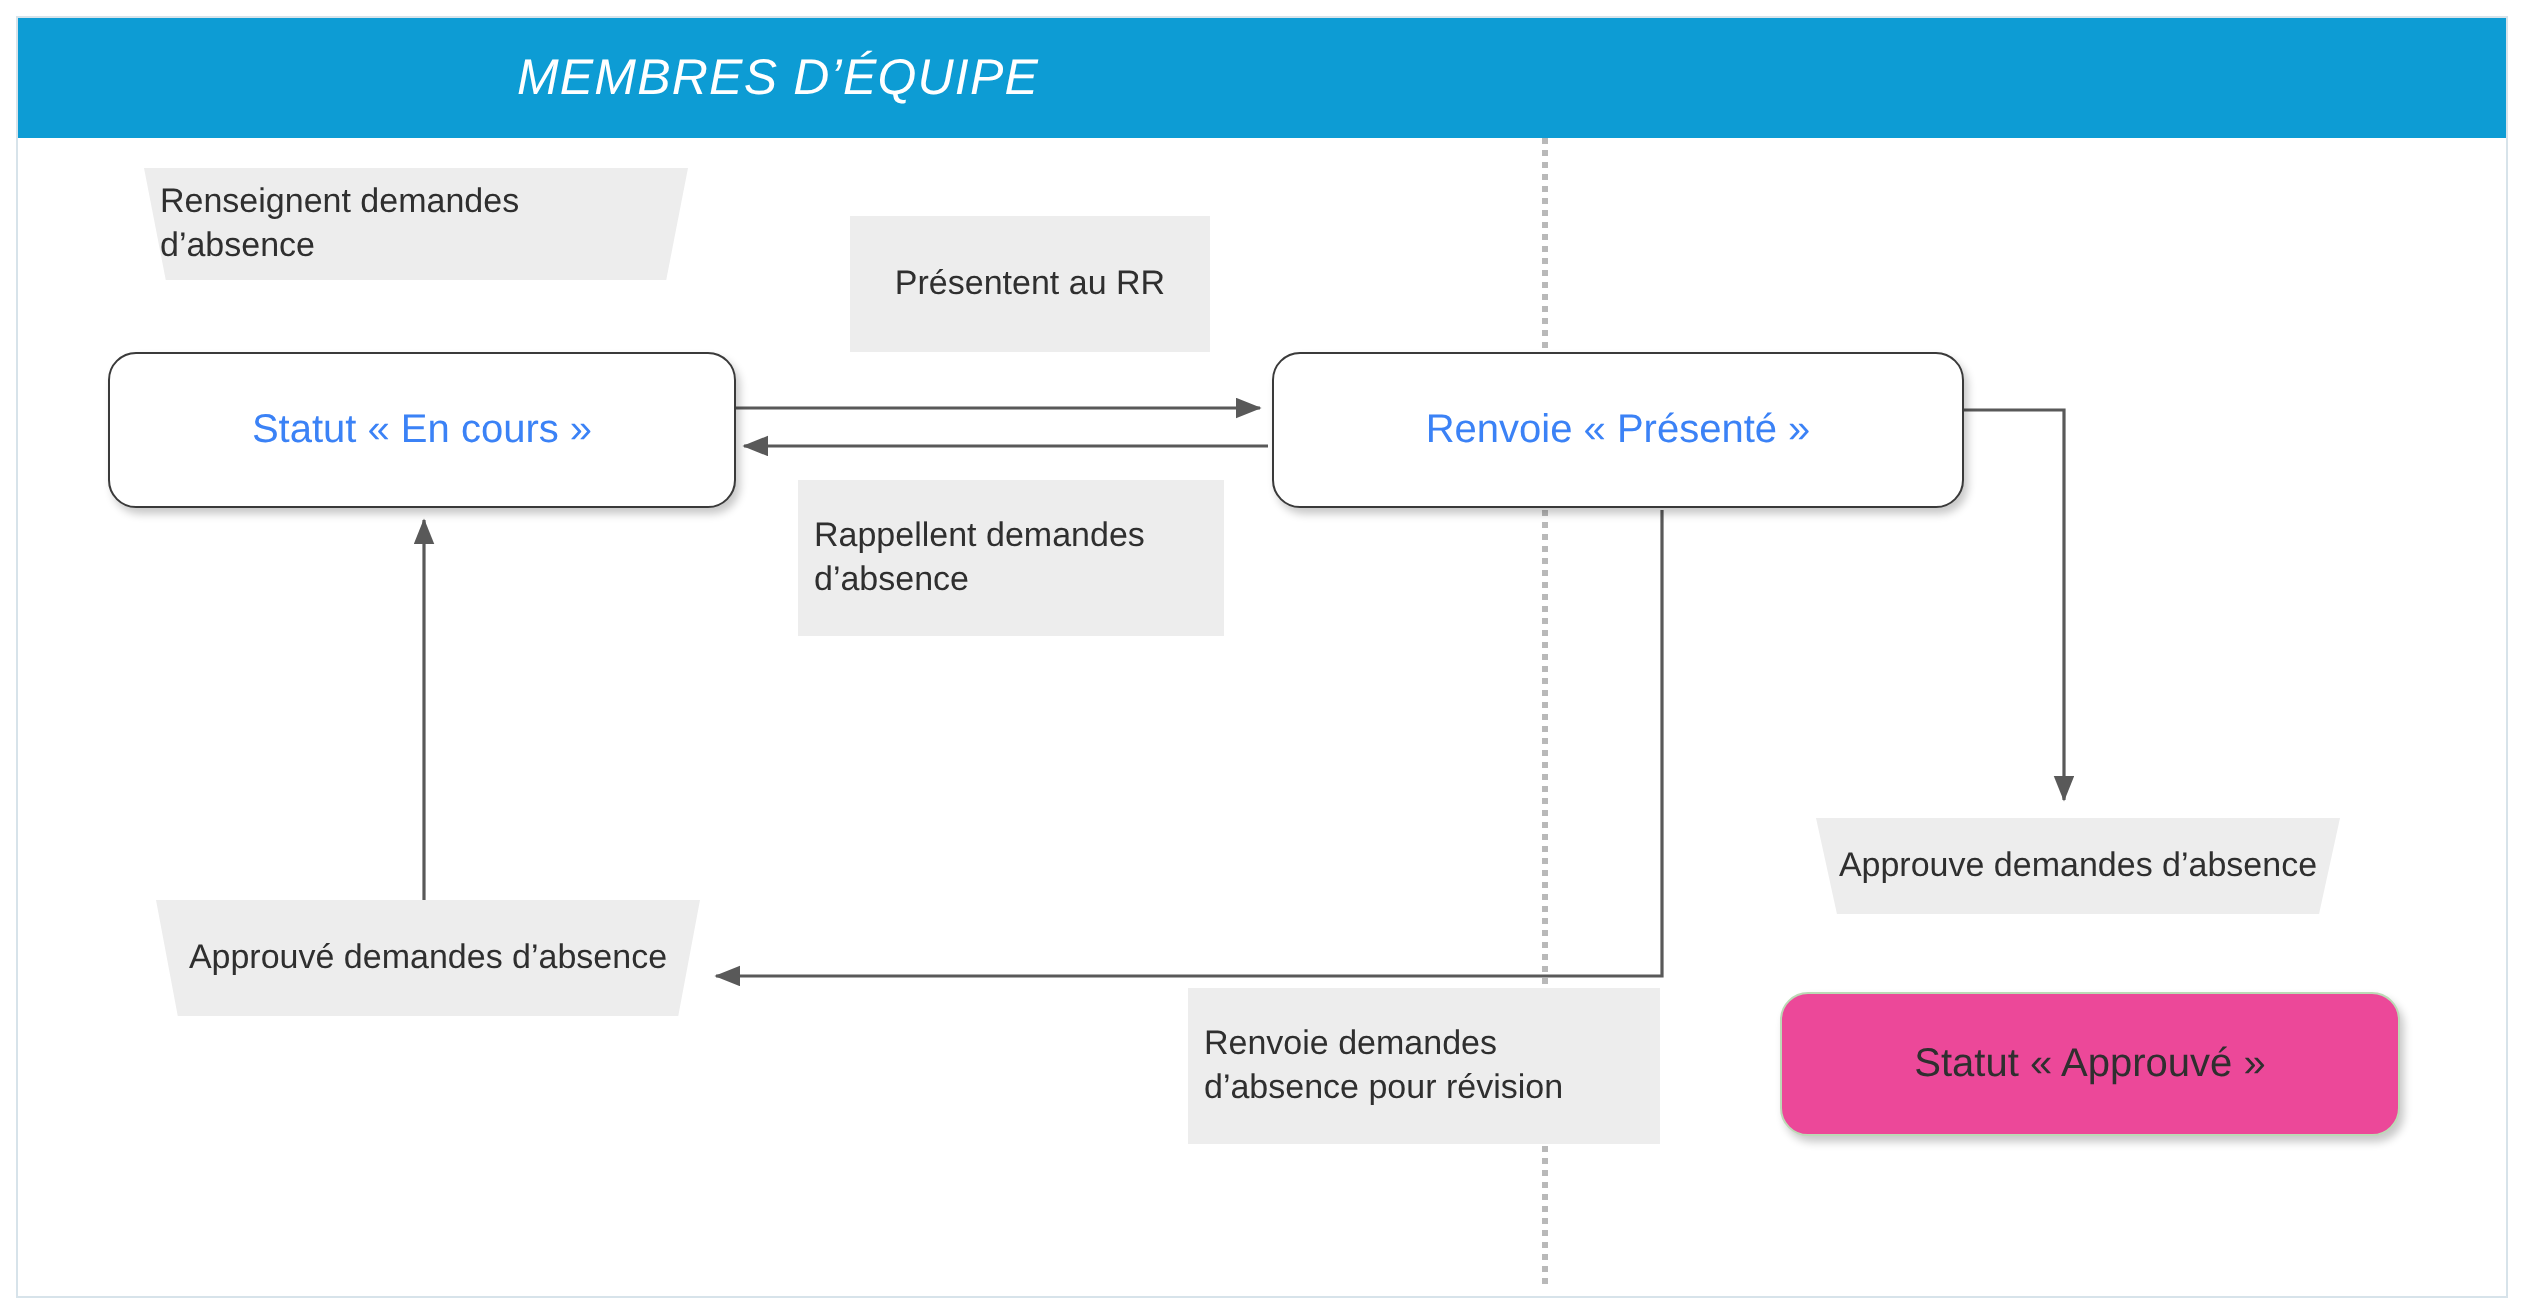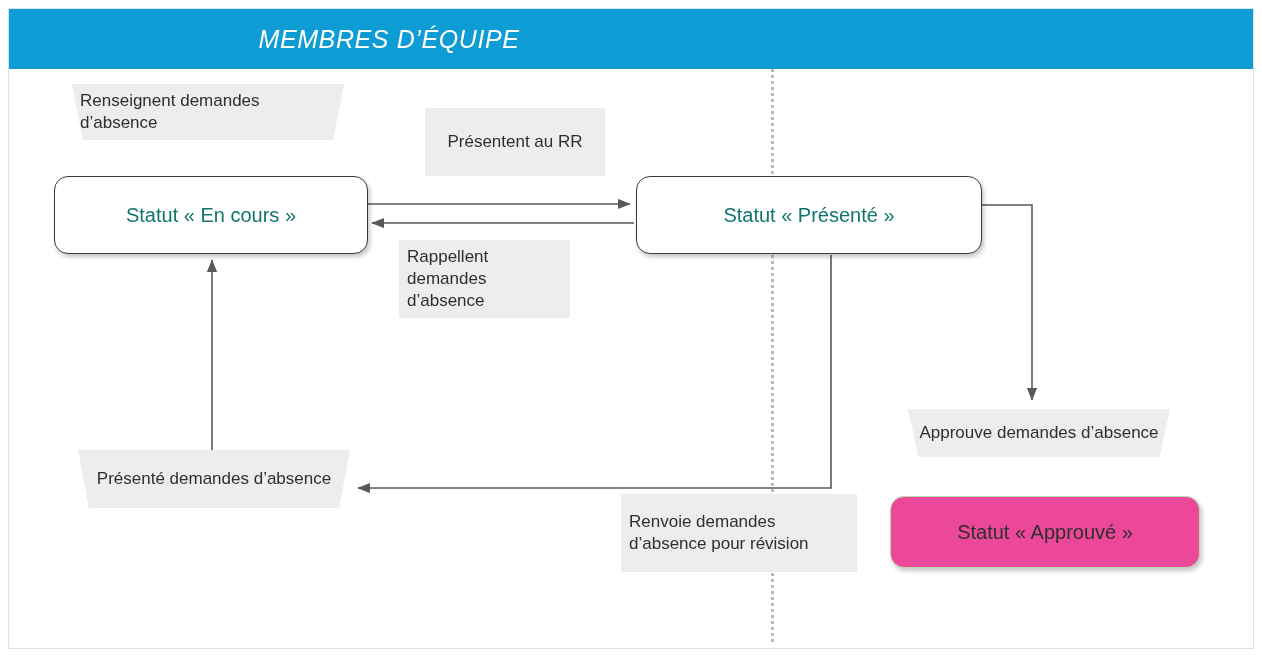--- a/index.html
+++ b/index.html
@@ -84,21 +84,21 @@
     box-sizing: border-box;
     display: flex;
     align-items: center;
     justify-content: center;
     text-align: center;
     font-size: 20px;
   }
   .statebox.white {
     background: #ffffff;
     border: 1.5px solid #3a3a3a;
-    color: #0f766e;
+    color: #3b82f6;
     box-shadow: 2px 3px 4px rgba(0,0,0,0.22);
   }
   .statebox.pink {
     background: #f8dbd4;
     border: 1.5px solid #e8b9ad;
     color: #2f2f2f;
     box-shadow: 2px 3px 4px rgba(0,0,0,0.22);
   }
   .statebox.green {
     background: #ec4899;
@@ -143,28 +143,28 @@
 
     <line x1="212" y1="460" x2="212" y2="260" stroke="#595959" stroke-width="1.6" marker-end="url(#ah)"></line>
 
     <polyline points="982,205 1032,205 1032,400" fill="none" stroke="#595959" stroke-width="1.6" marker-end="url(#ah)"></polyline>
   </svg>
 
   <div class="note tail" style="left:72px; top:84px; width:272px; height:56px;">Renseignent demandes d’absence</div>
 
   <div class="note" style="left:397px; top:108px; width:180px; height:68px;margin-left:28px;">Présentent au RR</div>
 
-  <div class="note" style="left:399px; top:240px; width:171px; height:78px;">Rappellent demandes d’absence</div>
+  <div class="note" style="left:399px; top:240px; width:213px; height:78px;">Rappellent demandes d’absence</div>
 
-  <div class="note tail" style="left:78px; top:450px; width:272px; height:58px;">Présenté demandes d’absence</div>
+  <div class="note tail" style="left:78px; top:450px; width:272px; height:58px;">Approuvé demandes d’absence</div>
 
-  <div class="note" style="left:621px; top:494px; width:236px; height:78px;">Renvoie demandes d’absence pour révision</div>
+  <div class="note" style="left:594px; top:494px; width:236px; height:78px;">Renvoie demandes d’absence pour révision</div>
 
   <div class="note tail" style="left:908px; top:409px; width:262px; height:48px;">Approuve demandes d’absence</div>
 
   <div class="statebox white" style="left:54px; top:176px; width:314px; height:78px;">Statut « En cours »</div>
 
-  <div class="statebox white" style="left:636px; top:176px; width:346px; height:78px;">Statut « Présenté »</div>
+  <div class="statebox white" style="left:636px; top:176px; width:346px; height:78px;">Renvoie « Présenté »</div>
 
 
   <div class="statebox green" style="left:890px; top:496px; width:310px; height:72px;">Statut « Approuvé »</div>
 
 </div>
 
 </body></html>

